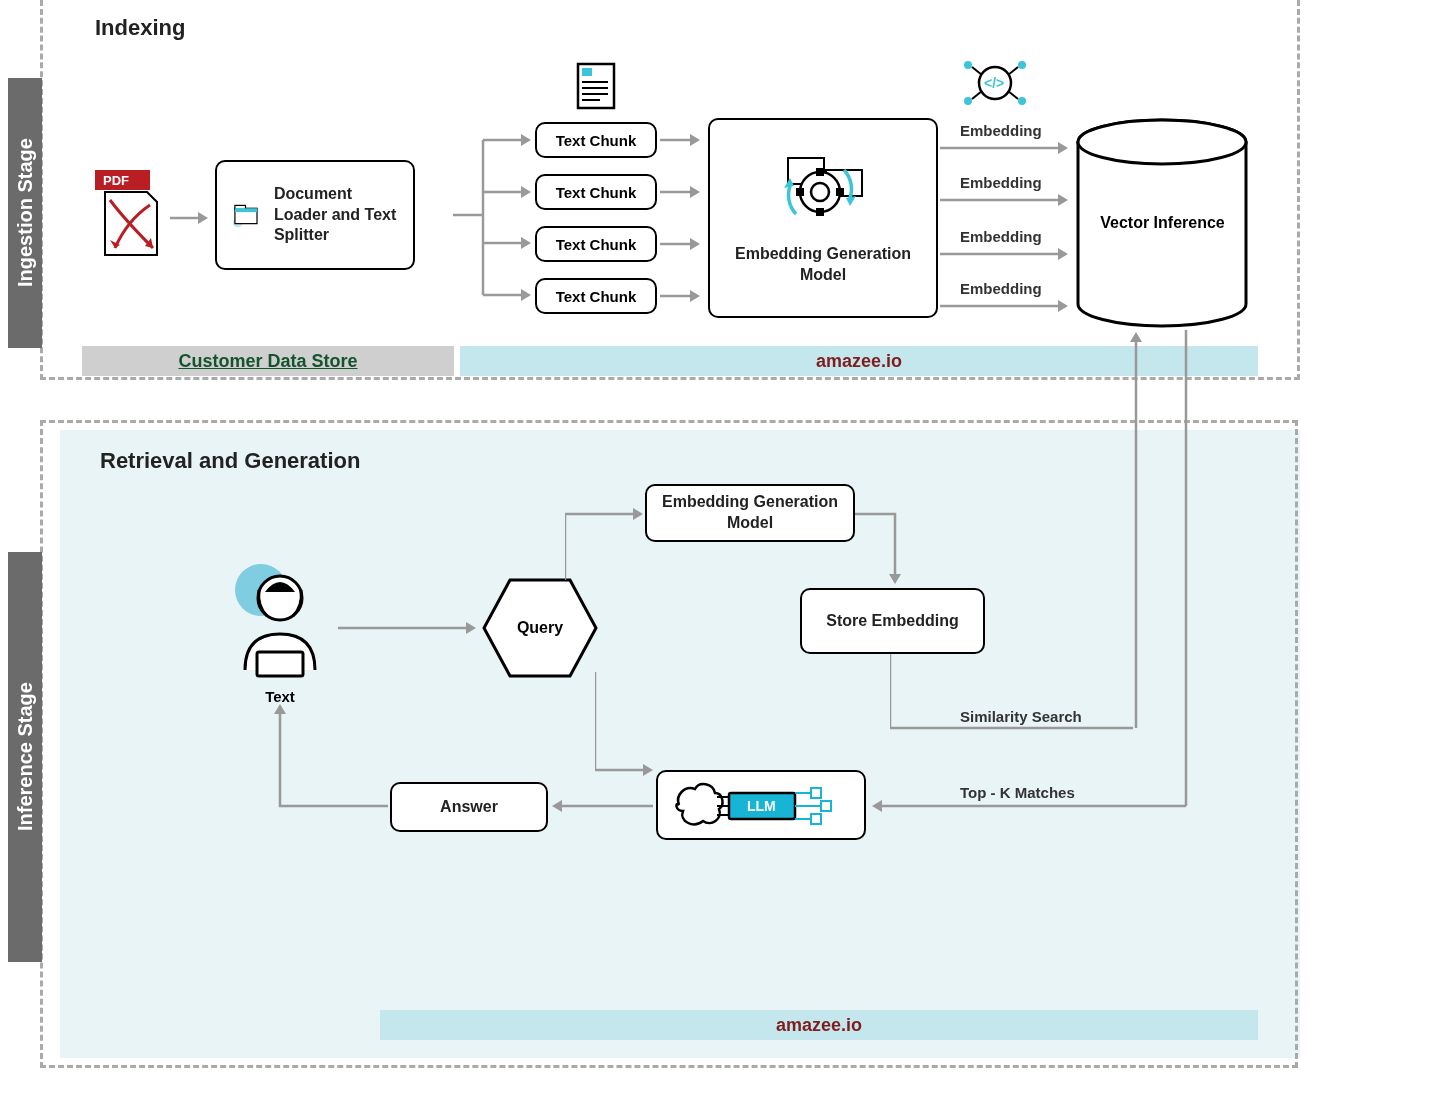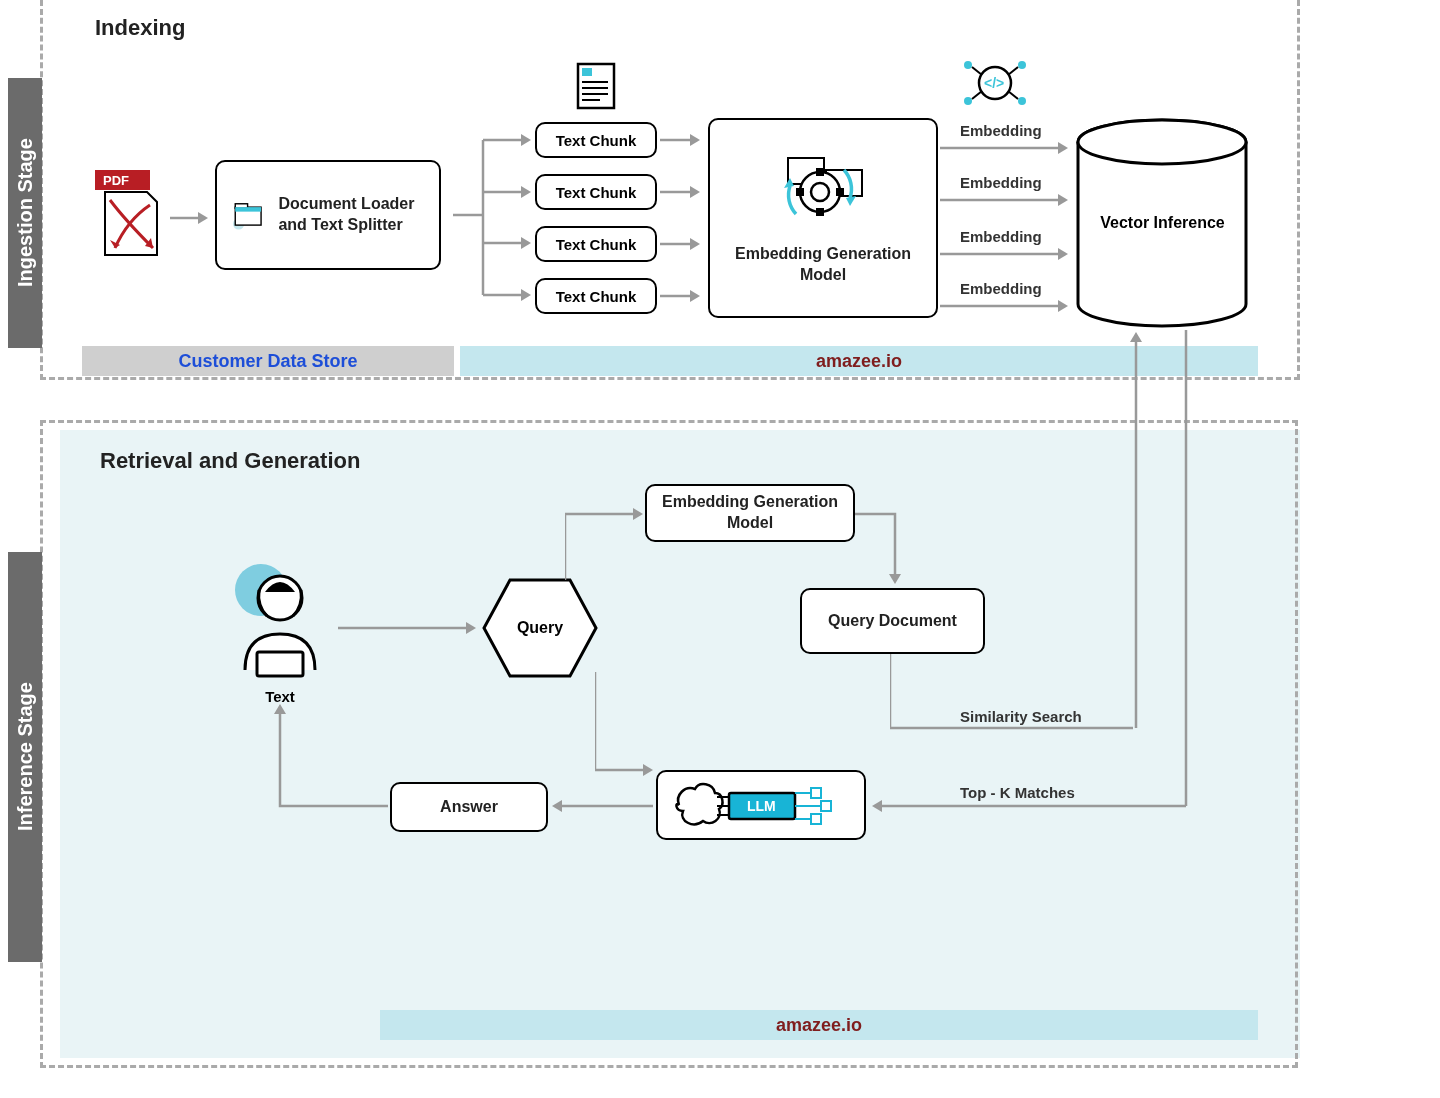--- a/index.html
+++ b/index.html
@@ -71,21 +71,21 @@
 .hexagon svg { position: absolute; top: 0; left: 0; }
 .hexagon span { position: relative; z-index: 2; }
 .bar {
   position: absolute;
   display: flex;
   align-items: center;
   justify-content: center;
   font-weight: bold;
   font-size: 18px;
 }
-.bar-grey { background: #cfcfcf; color: #1d4ed8; }
+.bar-grey { background: #cfcfcf; color: #14532d; text-decoration: underline; }
 .bar-cyan { background: #c4e7ee; color: #7f1d1d; align-items: center; }
 .label-text {
   position: absolute;
   font-size: 15px;
   font-weight: bold;
   color: #333;
 }
 .small-label {
   position: absolute;
   font-size: 15px;
@@ -121,21 +121,21 @@
     <path d="M 20 78 L 15 70 L 25 75 Z" fill="#b81e24"></path>
     <path d="M 58 78 L 50 76 L 56 68 Z" fill="#b81e24"></path>
   </svg>
 </div>
 
 <svg style="position:absolute; left:170px; top:208px;" width="40" height="20">
   <line x1="0" y1="10" x2="28" y2="10" stroke="#999" stroke-width="2.5"></line>
   <polygon points="28,4 38,10 28,16" fill="#999"></polygon>
 </svg>
 
-<div class="box" style="left:215px; top:160px; width:226px; height:110px; justify-content:space-between; gap:14px; padding-left:16px;">
+<div class="box" style="left:215px; top:160px; width:200px; height:110px; justify-content:space-between; gap:14px; padding-left:16px;">
   <svg width="56" height="48" viewBox="0 0 56 48">
     <circle cx="10" cy="40" r="10" fill="#c4e7ee"></circle>
     <rect x="4" y="10" width="46" height="32" fill="#fff" stroke="#000" stroke-width="2.5"></rect>
     <rect x="4" y="4" width="22" height="8" fill="#fff" stroke="#000" stroke-width="2.5"></rect>
     <rect x="4" y="10" width="46" height="8" fill="#3cc4d9"></rect>
   </svg>
   <span style="text-align:left; line-height:1.3;">Document Loader and Text Splitter</span>
 </div>
 
 <svg style="position:absolute; left:453px; top:120px;" width="80" height="200">
@@ -301,21 +301,21 @@
 <div class="box" style="left:645px; top:484px; width:210px; height:58px;">
   <span style="line-height:1.3;">Embedding Generation Model</span>
 </div>
 
 <svg style="position:absolute; left:855px; top:506px;" width="50" height="80">
   <path d="M 0 8 L 40 8 L 40 68" fill="none" stroke="#999" stroke-width="2.5"></path>
   <polygon points="34,68 40,78 46,68" fill="#999"></polygon>
 </svg>
 
 <div class="box" style="left:800px; top:588px; width:185px; height:66px;">
-  <span style="line-height:1.3;">Query Document</span>
+  <span style="line-height:1.3;">Store Embedding</span>
 </div>
 
 <div class="label-text" style="left:960px; top:708px;">Similarity Search</div>
 <svg style="position:absolute; left:890px; top:654px;" width="250" height="90">
   <path d="M 0 0 L 0 74 L 243 74" fill="none" stroke="#999" stroke-width="2.5"></path>
 </svg>
 <svg style="position:absolute; left:1128px; top:330px;" width="16" height="400">
   <line x1="8" y1="398" x2="8" y2="10" stroke="#999" stroke-width="2.5"></line>
   <polygon points="2,12 8,2 14,12" fill="#999"></polygon>
 </svg>

